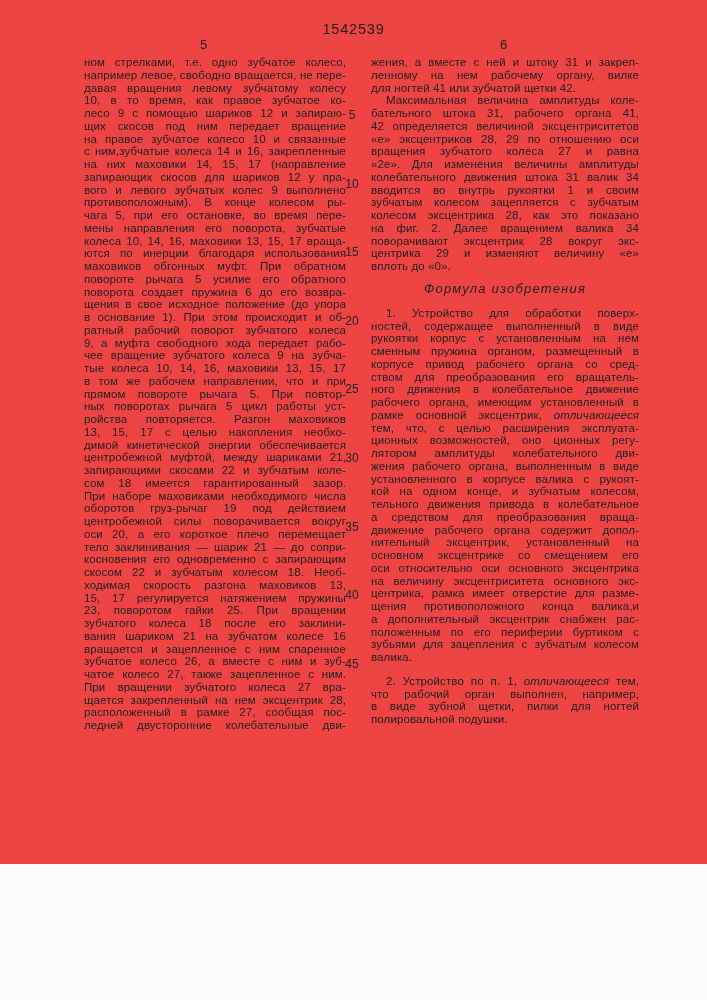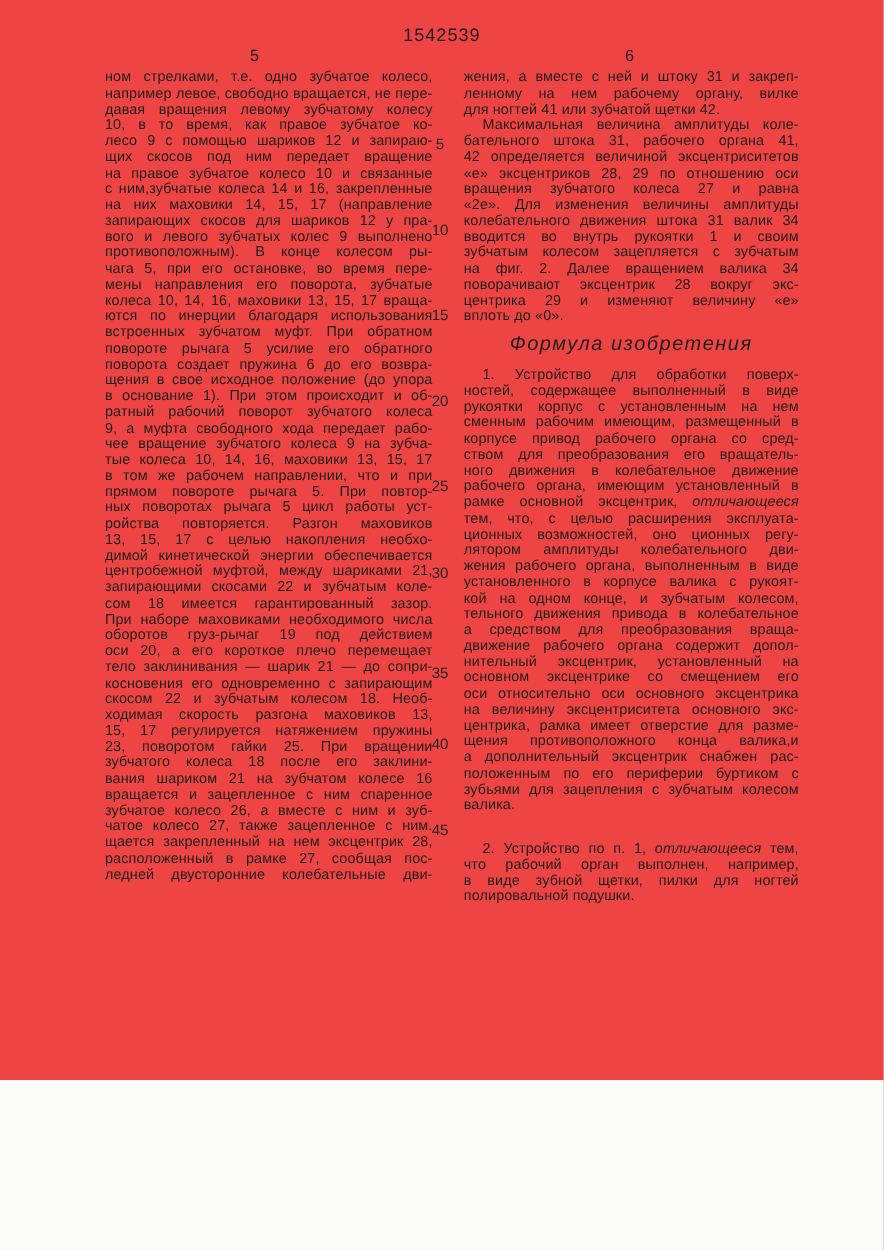--- a/index.html
+++ b/index.html
@@ -54,21 +54,21 @@
   }
   .line.indent {
     text-indent: 15px;
   }
   .it { font-style: italic; }
 
   .block { margin: 0; }
   .formula-heading {
     font-style: italic;
     text-align: center;
-    font-size: 16px;
+    font-size: 13px;
     letter-spacing: 1.2px;
     margin: 10px 0 10px 0;
     height: 14px;
   }
 
   .gutter {
     position: absolute;
     top: 0; left: 0;
     width: 707px; height: 1000px;
     pointer-events: none;
@@ -100,83 +100,86 @@
       <div class="line"><span>на правое зубчатое колесо 10 и связанные</span></div>
       <div class="line"><span>с ним,зубчатые колеса 14 и 16, закрепленные</span></div>
       <div class="line"><span>на них маховики 14, 15, 17 (направление</span></div>
       <div class="line"><span>запирающих скосов для шариков 12 у пра-</span></div>
       <div class="line"><span>вого и левого зубчатых колес 9 выполнено</span></div>
       <div class="line"><span>противоположным). В конце колесом ры-</span></div>
       <div class="line"><span>чага 5, при его остановке, во время пере-</span></div>
       <div class="line"><span>мены направления его поворота, зубчатые</span></div>
       <div class="line"><span>колеса 10, 14, 16, маховики 13, 15, 17 враща-</span></div>
       <div class="line"><span>ются по инерции благодаря использования</span></div>
-      <div class="line"><span>встроенных зубчатом муфт. При обратном</span></div>
+      <div class="line"><span>маховиков обгонных муфт. При обратном</span></div>
       <div class="line"><span>повороте рычага 5 усилие его обратного</span></div>
       <div class="line"><span>поворота создает пружина 6 до его возвра-</span></div>
       <div class="line"><span>щения в свое исходное положение (до упора</span></div>
       <div class="line"><span>в основание 1). При этом происходит и об-</span></div>
       <div class="line"><span>ратный рабочий поворот зубчатого колеса</span></div>
       <div class="line"><span>9, а муфта свободного хода передает рабо-</span></div>
       <div class="line"><span>чее вращение зубчатого колеса 9 на зубча-</span></div>
       <div class="line"><span>тые колеса 10, 14, 16, маховики 13, 15, 17</span></div>
       <div class="line"><span>в том же рабочем направлении, что и при</span></div>
       <div class="line"><span>прямом повороте рычага 5. При повтор-</span></div>
       <div class="line"><span>ных поворотах рычага 5 цикл работы уст-</span></div>
       <div class="line"><span>ройства повторяется. Разгон маховиков</span></div>
       <div class="line"><span>13, 15, 17 с целью накопления необхо-</span></div>
       <div class="line"><span>димой кинетической энергии обеспечивается</span></div>
       <div class="line"><span>центробежной муфтой, между шариками 21,</span></div>
       <div class="line"><span>запирающими скосами 22 и зубчатым коле-</span></div>
       <div class="line"><span>сом 18 имеется гарантированный зазор.</span></div>
       <div class="line"><span>При наборе маховиками необходимого числа</span></div>
       <div class="line"><span>оборотов груз-рычаг 19 под действием</span></div>
+      <div class="line"><span>центробежной силы поворачивается вокруг</span></div>
       <div class="line"><span>оси 20, а его короткое плечо перемещает</span></div>
       <div class="line"><span>тело заклинивания — шарик 21 — до сопри-</span></div>
       <div class="line"><span>косновения его одновременно с запирающим</span></div>
       <div class="line"><span>скосом 22 и зубчатым колесом 18. Необ-</span></div>
       <div class="line"><span>ходимая скорость разгона маховиков 13,</span></div>
       <div class="line"><span>15, 17 регулируется натяжением пружины</span></div>
       <div class="line"><span>23, поворотом гайки 25. При вращении</span></div>
       <div class="line"><span>зубчатого колеса 18 после его заклини-</span></div>
       <div class="line"><span>вания шариком 21 на зубчатом колесе 16</span></div>
       <div class="line"><span>вращается и зацепленное с ним спаренное</span></div>
       <div class="line"><span>зубчатое колесо 26, а вместе с ним и зуб-</span></div>
       <div class="line"><span>чатое колесо 27, также зацепленное с ним.</span></div>
+      <div class="line"><span>При вращении зубчатого колеса 27 вра-</span></div>
       <div class="line"><span>щается закрепленный на нем эксцентрик 28,</span></div>
       <div class="line"><span>расположенный в рамке 27, сообщая пос-</span></div>
       <div class="line"><span>ледней двусторонние колебательные дви-</span></div>
     </div>
   <div class="column right">
       <div class="block">
         <div class="line"><span>жения, а вместе с ней и штоку 31 и закреп-</span></div>
         <div class="line"><span>ленному на нем рабочему органу, вилке</span></div>
         <div class="line end"><span>для ногтей 41 или зубчатой щетки 42.</span></div>
       </div>
       <div class="block">
         <div class="line indent"><span>Максимальная величина амплитуды коле-</span></div>
         <div class="line"><span>бательного штока 31, рабочего органа 41,</span></div>
         <div class="line"><span>42 определяется величиной эксцентриситетов</span></div>
         <div class="line"><span>«е» эксцентриков 28, 29 по отношению оси</span></div>
         <div class="line"><span>вращения зубчатого колеса 27 и равна</span></div>
         <div class="line"><span>«2е». Для изменения величины амплитуды</span></div>
         <div class="line"><span>колебательного движения штока 31 валик 34</span></div>
         <div class="line"><span>вводится во внутрь рукоятки 1 и своим</span></div>
         <div class="line"><span>зубчатым колесом зацепляется с зубчатым</span></div>
+        <div class="line"><span>колесом эксцентрика 28, как это показано</span></div>
         <div class="line"><span>на фиг. 2. Далее вращением валика 34</span></div>
         <div class="line"><span>поворачивают эксцентрик 28 вокруг экс-</span></div>
         <div class="line"><span>центрика 29 и изменяют величину «е»</span></div>
         <div class="line end"><span>вплоть до «0».</span></div>
       </div>
       <div class="formula-heading">Формула изобретения</div>
       <div class="block">
         <div class="line indent"><span>1. Устройство для обработки поверх-</span></div>
         <div class="line"><span>ностей, содержащее выполненный в виде</span></div>
         <div class="line"><span>рукоятки корпус с установленным на нем</span></div>
-        <div class="line"><span>сменным рабочим имеющим, размещенный в</span></div>
+        <div class="line"><span>сменным пружина органом, размещенный в</span></div>
         <div class="line"><span>корпусе привод рабочего органа со сред-</span></div>
         <div class="line"><span>ством для преобразования его вращатель-</span></div>
         <div class="line"><span>ного движения в колебательное движение</span></div>
         <div class="line"><span>рабочего органа, имеющим установленный в</span></div>
         <div class="line"><span>рамке основной эксцентрик, </span><span class="it">отличающееся</span></div>
         <div class="line"><span>тем, что, с целью расширения эксплуата-</span></div>
         <div class="line"><span>ционных возможностей, оно ционных регу-</span></div>
         <div class="line"><span>лятором амплитуды колебательного дви-</span></div>
         <div class="line"><span>жения рабочего органа, выполненным в виде</span></div>
         <div class="line"><span>установленного в корпусе валика с рукоят-</span></div>
@@ -188,32 +191,32 @@
         <div class="line"><span>основном эксцентрике со смещением его</span></div>
         <div class="line"><span>оси относительно оси основного эксцентрика</span></div>
         <div class="line"><span>на величину эксцентриситета основного экс-</span></div>
         <div class="line"><span>центрика, рамка имеет отверстие для разме-</span></div>
         <div class="line"><span>щения противоположного конца валика,и</span></div>
         <div class="line"><span>а дополнительный эксцентрик снабжен рас-</span></div>
         <div class="line"><span>положенным по его периферии буртиком с</span></div>
         <div class="line"><span>зубьями для зацепления с зубчатым колесом</span></div>
         <div class="line end"><span>валика.</span></div>
       </div>
-      <div class="block" style="margin-top: 22px;">
+      <div class="block" style="margin-top: 11px;">
         <div class="line indent"><span>2. Устройство по п. 1, </span><span class="it">отличающееся</span><span> тем,</span></div>
         <div class="line"><span>что рабочий орган выполнен, например,</span></div>
         <div class="line"><span>в виде зубной щетки, пилки для ногтей</span></div>
         <div class="line end"><span>полировальной подушки.</span></div>
       </div>
     </div>
 
   <div class="gutter">
       <div class="marker" style="top: 108px;">5</div>
       <div class="marker" style="top: 176.6px;">10</div>
       <div class="marker" style="top: 245.2px;">15</div>
       <div class="marker" style="top: 313.8px;">20</div>
       <div class="marker" style="top: 382.4px;">25</div>
       <div class="marker" style="top: 451px;">30</div>
-      <div class="marker" style="top: 519.6px; margin-top: 11px;">35</div>
+      <div class="marker" style="top: 519.6px;">35</div>
       <div class="marker" style="top: 588.2px;">40</div>
       <div class="marker" style="top: 656.8px;">45</div>
     </div>
 </div>
 
 </body></html>

